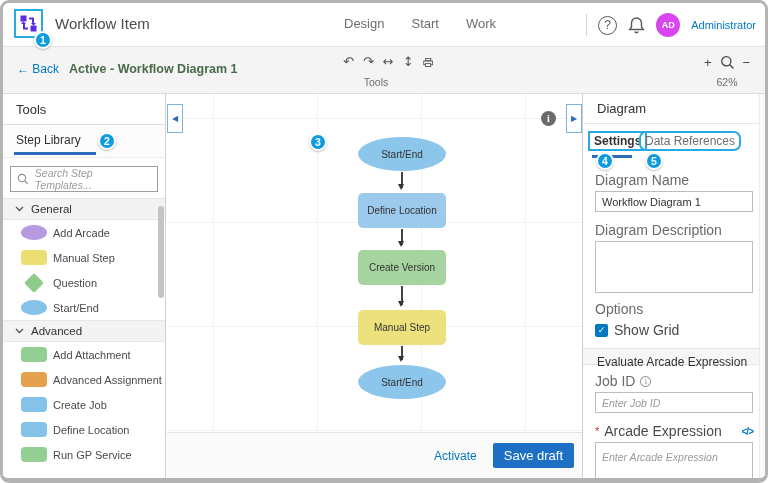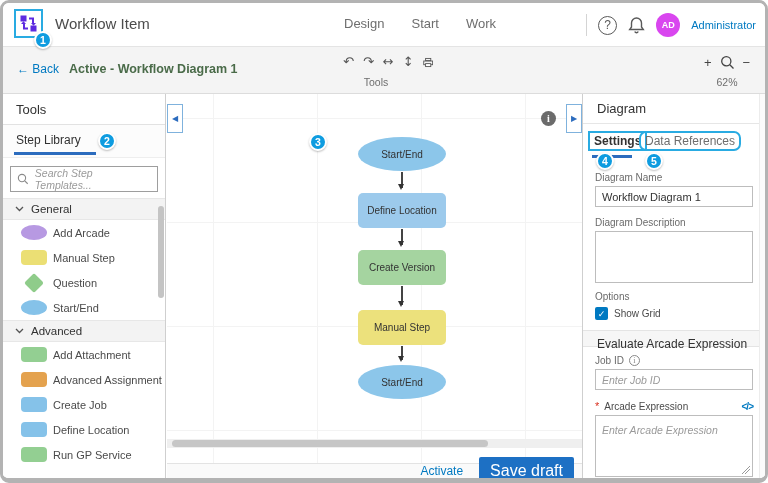--- a/index.html
+++ b/index.html
@@ -62,34 +62,34 @@
   .edge-left { left:0; }
   .edge-right { right:0; }
   .info-dot { position:absolute; right:26px; top:17px; width:15px; height:15px; border-radius:50%; background:#6b6b6b; color:#fff; font-size:10px; font-weight:bold; display:flex; align-items:center; justify-content:center; font-family:"Liberation Serif", serif; cursor:pointer; }
   .node { position:absolute; left:191px; width:88px; display:flex; align-items:center; justify-content:center; font-size:10px; color:#333; cursor:pointer; }
   .node.ellipse { height:34px; border-radius:50%; }
   .node.rect { height:35px; border-radius:5px; }
   .flow-arrow { position:absolute; left:234px; width:1.5px; background:#444; }
   .flow-arrow::after { content:""; position:absolute; bottom:-5px; left:-3px; border:3.5px solid transparent; border-top:6px solid #333; }
   .hscroll { position:absolute; left:0; right:0; bottom:30px; height:9px; background:#efefef; }
   .hscroll .thumb { position:absolute; left:5px; top:1px; width:316px; height:7px; background:#c6c6c6; border-radius:4px; }
-  .canvas-footer { position:absolute; left:0; right:0; bottom:0; height:15px; background:#fafafa; border-top:1px solid #e3e3e3; display:flex; align-items:center; justify-content:flex-end; gap:16px; padding-right:8px;padding-left:47px; }
+  .canvas-footer { position:absolute; left:0; right:0; bottom:0; height:46px; background:#fafafa; border-top:1px solid #e3e3e3; display:flex; align-items:center; justify-content:flex-end; gap:16px; padding-right:8px;padding-left:47px; }
   .activate-link { font-size:12px; color:#0079c1; cursor:pointer; }
-  .save-btn { background:#1d70c4; color:#fff; font-size:16px; padding:5px 11px; border:none; border-radius:2px; cursor:pointer; }
+  .save-btn { background:#1d70c4; color:#fff; font-size:13px; padding:5px 11px; border:none; border-radius:2px; cursor:pointer; }
 
   
   .right-panel { position:absolute; top:91px; right:0; bottom:0; width:183px; background:#fff; border-left:1px solid #cfcfcf; }
   .rp-header { height:30px; line-height:30px; padding-left:14px; font-size:13px; color:#323232; border-bottom:1px solid #e6e6e6; }
   .rp-tabs { position:relative; height:34px; margin-top:5px; }
   .hl-box { border:2px solid #29abe2; padding:1px 4px; display:inline-block; }
   .rp-tab-settings { position:absolute; left:5px; top:2px; font-size:12px; font-weight:bold; color:#323232; cursor:pointer; }
   .rp-tab-underline { position:absolute; left:9px; top:26px; width:40px; height:3px; background:#2c6cbe; }
   .rp-tab-dataref { position:absolute; left:56px; top:2px; font-size:12px; color:#6e6e6e; cursor:pointer;border-radius:7px; }
   .rp-form { padding:0 12px; }
-  .f-label { font-size:10px; color:#6a6a6a; }
+  .f-label { font-size:14px; color:#6a6a6a; }
   .f-input { height:21px; border:1px solid #bdbdbd; background:#fff; display:flex; align-items:center; padding:0 6px; margin-top:3px; }
   .f-input .val { font-size:11px; color:#323232; }
   .f-input .ph, .f-area .ph { font-size:10.5px; font-style:italic; color:#9a9a9a; }
   .f-area { border:1px solid #bdbdbd; background:#fff; margin-top:3px; padding:4px 6px; position:relative; }
   .checkrow { display:flex; align-items:center; gap:6px; margin-top:5px; }
   .checkbox { width:13px; height:13px; background:#0079c1; border-radius:2px; color:#fff; font-size:9px; display:flex; align-items:center; justify-content:center; cursor:pointer; }
   .rp-section { margin:10px -12px 8px -12px; height:17px; line-height:26px; background:#f6f6f6; border-top:1px solid #e4e4e4; border-bottom:1px solid #e4e4e4; padding-left:14px; font-size:12px; color:#323232; }
   .label-row { display:flex; align-items:center; gap:5px; }
   .info-o { width:11px; height:11px; border:1px solid #888; border-radius:50%; color:#888; font-size:8px; display:flex; align-items:center; justify-content:center; font-family:"Liberation Serif", serif; }
   .req { color:#d83020; font-size:11px; }

